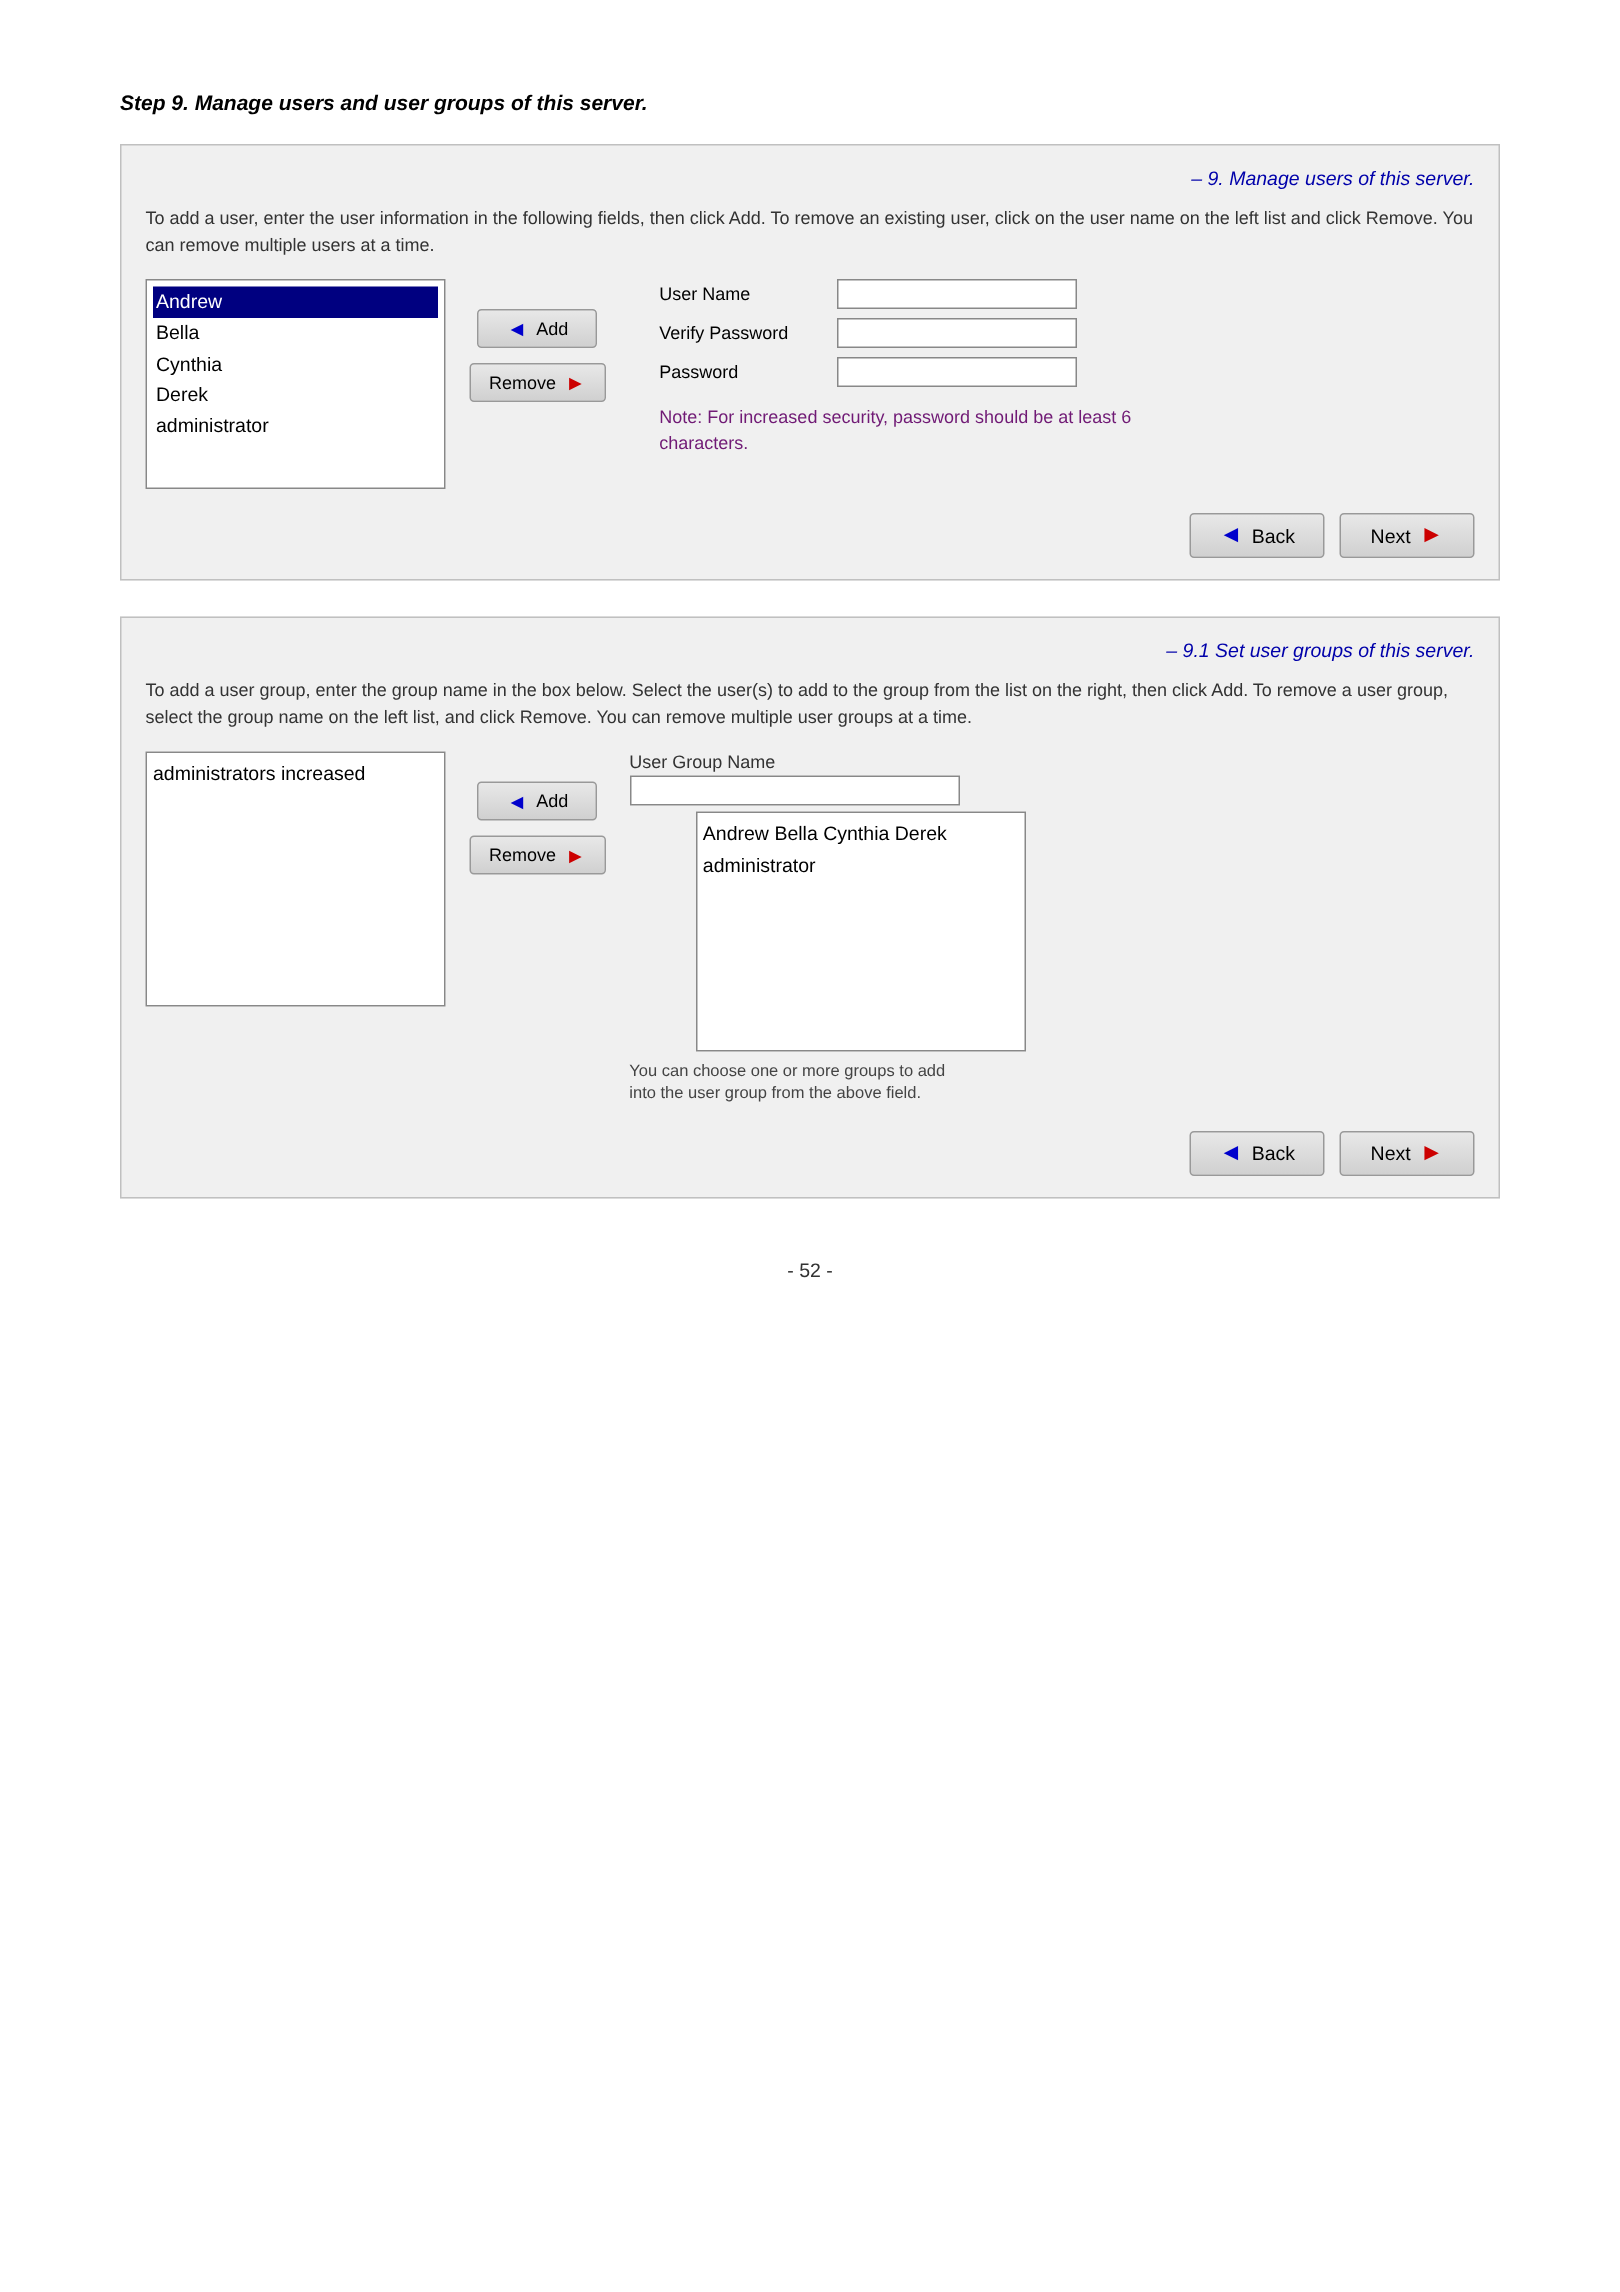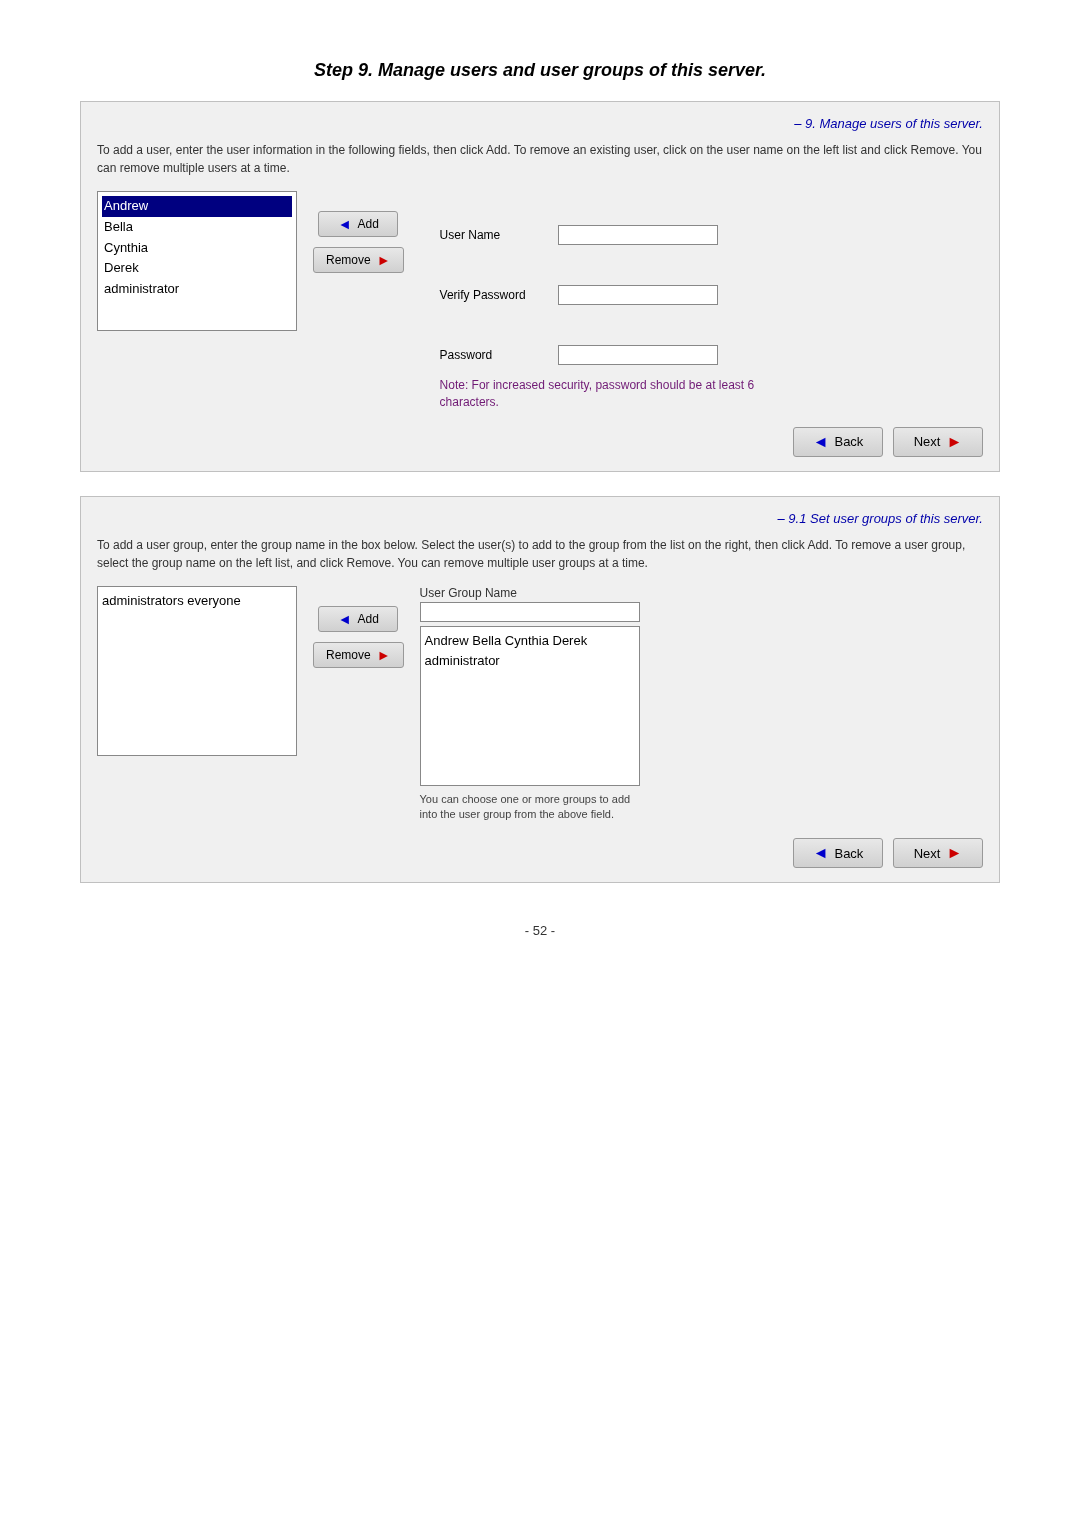--- a/index.html
+++ b/index.html
@@ -10,25 +10,24 @@
       color: #000000;
       width: 1080px;
       min-height: 1528px;
     }
 
     .page-container {
       padding: 60px 80px 60px 80px;
     }
 
     .page-title {
-      font-size: 18px;
+      font-size: 14px;
       font-weight: bold;
       margin-bottom: 20px;
       font-style: italic;
-      text-align: center;
     }
 
     .section-panel {
       border: 1px solid #c0c0c0;
       background: #f0f0f0;
       padding: 14px 16px 14px 16px;
       margin-bottom: 24px;
     }
 
     .section-header {
@@ -111,21 +110,20 @@
       flex-direction: column;
       gap: 6px;
       flex: 1;
       padding-left: 20px;
     }
 
     .form-row {
       display: flex;
       align-items: center;
       gap: 8px;
-      margin-top: 34px;
     }
 
     .form-label {
       font-size: 12px;
       width: 110px;
       text-align: left;
     }
 
     .form-input {
       border: 1px solid #888;
@@ -193,20 +191,21 @@
     }
 
     .group-user-list {
       border: 1px solid #888;
       background: #ffffff;
       width: 220px;
       min-height: 160px;
       padding: 4px;
       font-size: 13px;
       line-height: 1.6;
+      margin-left: 44px;
     }
 
     .group-note {
       font-size: 11px;
       color: #444;
       margin-top: 6px;
       max-width: 240px;
       line-height: 1.4;
     }
 
@@ -301,21 +300,21 @@
   </div>
 
   <div class="section-panel">
     <div class="section-header">– 9.1 Set user groups of this server.</div>
     <div class="section-description">To add a user group, enter the group name in the box below. Select the user(s) to add to the group from the list on the right, then click Add. To remove a user group, select the group name on the left list, and click Remove. You can remove multiple user groups at a time.</div>
 
     <div class="section-content-91">
 
       <div class="left-group-list">
         <span class="list-item">administrators</span>
-        <span class="list-item">everyone</span>
+        <span class="list-item">increased</span>
       </div>
 
       <div class="button-column">
         <button class="btn">
           <span class="arrow-left">◄</span>
           <span>Add</span>
         </button>
         <button class="btn">
           <span>Remove</span>
           <span class="arrow-right">►</span>

